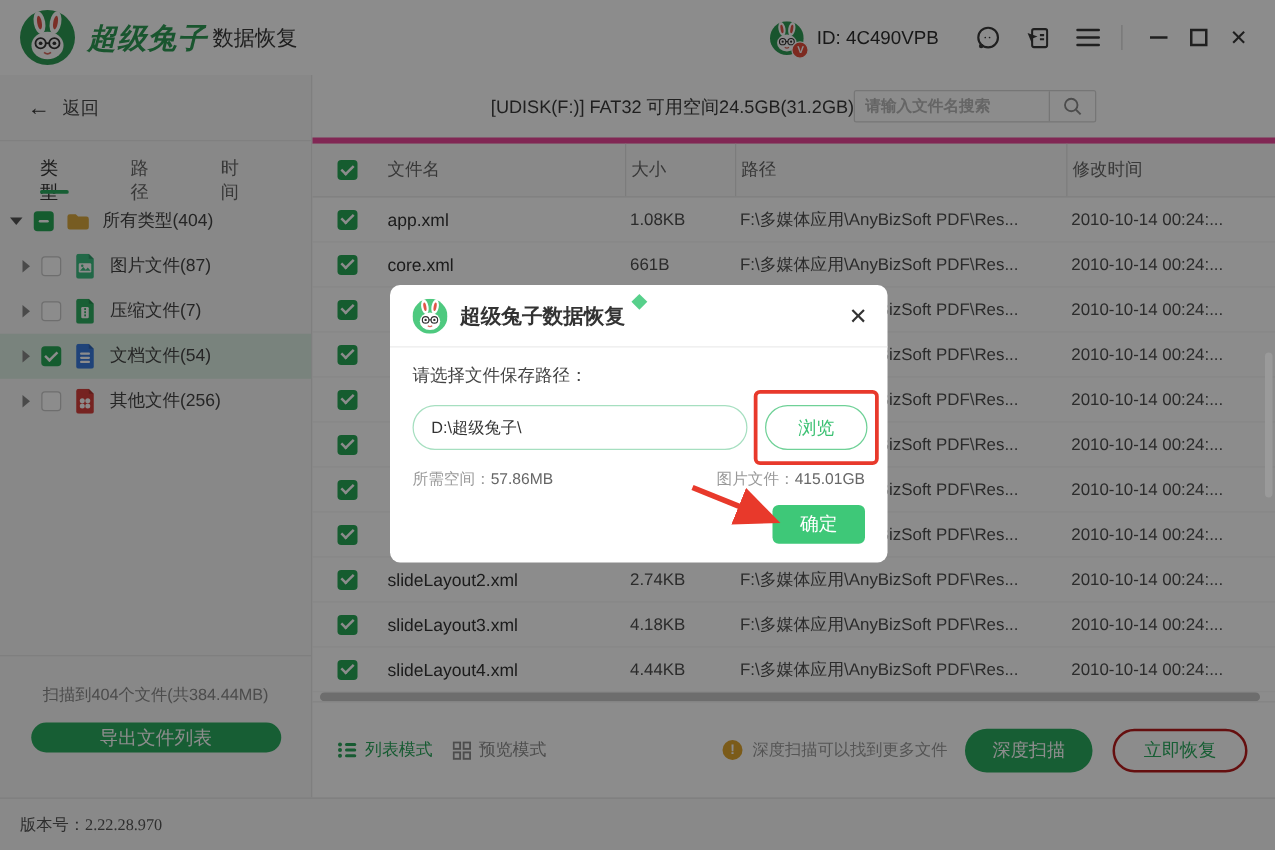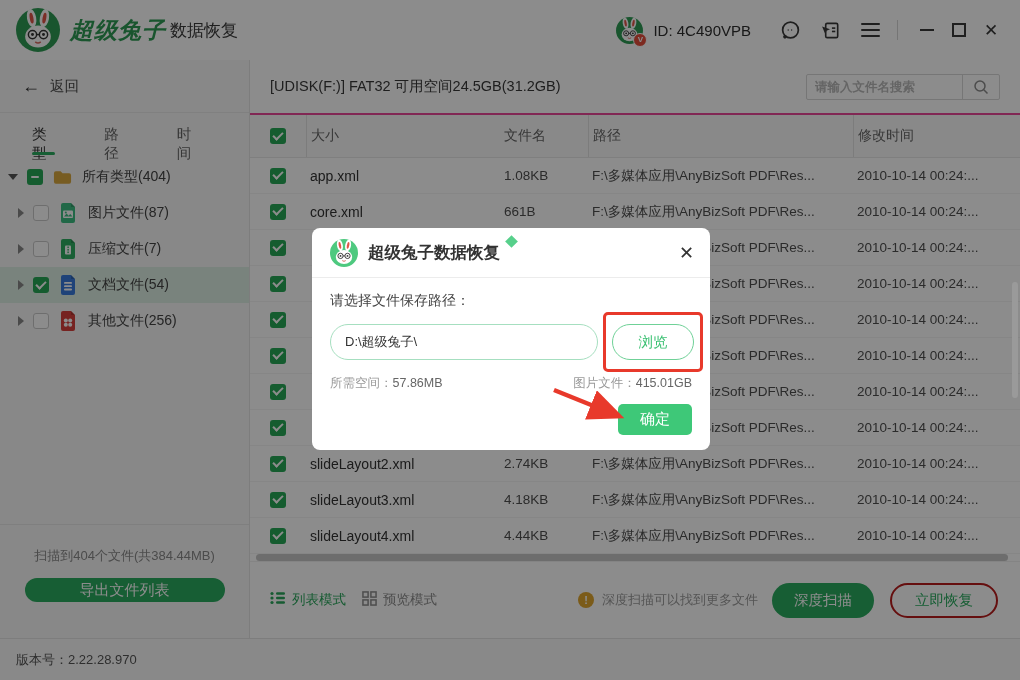--- a/index.html
+++ b/index.html
@@ -62,22 +62,22 @@
   .ficon{width:19px;height:20px;margin-right:10px;flex:none;}
   .tree-label{font-size:14px;color:#444;}
   .sb-spacer{flex:1;}
   .sb-bottom{flex:none;border-top:1px solid #e7e7e7;height:114px;box-sizing:border-box;text-align:center;}
   .scan-summary{margin-top:22px;font-size:13px;color:#8a8a8a;}
   .export-btn{margin-top:13px;width:200px;height:24px;border:none;border-radius:20px;background:#2aab5f;
               color:#fff;font-size:15px;cursor:pointer;font-family:inherit;}
 
   
   .main{flex:1;position:relative;background:#fff;}
-  .list-head{height:55px;box-sizing:border-box;border-bottom:2px solid #ec4899;
-             display:flex;align-items:center;justify-content:space-between;padding:0 20px;}
+  .list-head{height:55px;box-sizing:border-box;border-bottom:5px solid #ec4899;
+             display:flex;align-items:center;justify-content:center;padding:0 20px;}
   .drive-info{font-size:14.5px;color:#3a3a3a;}
   .search{width:194px;height:26px;border:1px solid #d8d8d8;border-radius:2px;display:flex;align-items:center;
           background:#fff;box-sizing:border-box;}
   .search input{flex:1;min-width:0;border:none;outline:none;background:transparent;font-size:12.5px;
                 color:#333;padding:0 8px;font-family:inherit;font-weight:bold;}
   .search input::placeholder{color:#b8b8b8;}
   .search-ic{width:36px;height:100%;border-left:1px solid #d8d8d8;display:flex;align-items:center;justify-content:center;cursor:pointer;}
   .gridrow{display:grid;grid-template-columns:56px 194px 88px 265px 1fr;align-items:center;}
   .thead{height:43px;box-sizing:border-box;background:#fafafa;border-bottom:1px solid #e8e8e8;}
   .thead .col{font-size:14px;color:#666;height:100%;display:flex;align-items:center;padding-left:4px;box-sizing:border-box;}
@@ -85,36 +85,36 @@
   .cbcell{display:flex;align-items:center;justify-content:center;}
   .rows{height:396px;overflow:hidden;}
   .row{height:36px;border-bottom:1px solid #f5f5f5;box-sizing:border-box;}
   .cell{white-space:nowrap;overflow:hidden;padding-left:4px;}
   .cell-name{font-size:14px;color:#333;}
   .cell-size,.cell-path,.cell-date{font-size:13.5px;color:#4f4f4f;}
   .hscroll{position:absolute;top:494px;left:6px;right:8px;height:7px;}
   .hthumb{height:7px;border-radius:3.5px;background:#c6c6c6;width:calc(100% - 4px);}
   .toolbar{position:absolute;top:501px;left:0;right:0;height:77px;display:flex;align-items:center;
            padding:0 22px 0 20px;box-sizing:border-box;border-top:1px solid #f0f0f0;}
-  .mode{display:flex;margin-right:16px;cursor:pointer;}
+  .mode{display:flex;align-items:center;margin-right:16px;cursor:pointer;}
   .mode svg{margin-right:6px;}
   .mode-label.green{color:#2aa65c;font-size:13.5px;}
   .mode-label.gray{color:#8d8d8d;font-size:13.5px;}
   .tb-spacer{flex:1;}
   .warn{width:16px;height:16px;border-radius:50%;background:#e0a62f;color:#fff;font-size:11px;font-weight:bold;
         display:flex;align-items:center;justify-content:center;margin-right:8px;flex:none;}
   .hint{font-size:13px;color:#9a9a9a;margin-right:14px;}
   .deep-btn{width:102px;height:35px;border:none;border-radius:17.5px;background:#2aab5f;color:#fff;
             font-size:14.5px;cursor:pointer;font-family:inherit;margin-right:16px;}
   .recover-btn{width:108px;height:35px;border:2px solid #b91c1c;border-radius:17.5px;background:transparent;
                color:#2aab5f;font-size:14.5px;cursor:pointer;font-family:inherit;}
 
   
   .statusbar{position:absolute;left:0;right:0;top:638px;height:42px;border-top:1px solid #e3e3e3;background:#fafafa;
-             display:flex;align-items:center;padding-left:16px;box-sizing:border-box;font-size:13px;color:#555;}
+             display:flex;align-items:center;padding-left:16px;box-sizing:border-box;font-size:13px;color:#555;font-family:Liberation Serif, serif;}
 
   
   .overlay{position:absolute;left:0;top:0;width:1020px;height:680px;background:rgba(0,0,0,0.45);z-index:50;}
   .vthumb{position:absolute;left:1012px;top:282px;width:6px;height:116px;border-radius:3px;background:#9a9a9a;z-index:60;}
 
   .dialog{position:absolute;left:312px;top:228px;width:398px;height:222px;background:#fff;border-radius:8px;
           z-index:100;box-sizing:border-box;}
   .dlg-head{height:50px;border-bottom:1px solid #ececec;display:flex;align-items:center;
             padding:0 16px 0 18px;box-sizing:border-box;}
   .dlg-logo{width:28px;height:28px;margin-right:10px;flex:none;}
@@ -304,22 +304,22 @@
                 <line x1="10.8" y1="10.8" x2="14.5" y2="14.5"></line>
   </svg>
             </span>
         </div>
       </div>
 
       <div class="thead gridrow">
         <div class="cbcell">
             <span class="cb checked"></span>
           </div>
+        <div class="col">文件名</div>
         <div class="col bordered">大小</div>
-        <div class="col">文件名</div>
         <div class="col bordered">路径</div>
         <div class="col bordered">修改时间</div>
       </div>
 
       <div class="rows" id="rows">
           <div class="row gridrow">
             <div class="cbcell">
               <span class="cb checked"></span>
             </div>
             <div class="cell cell-name">app.xml</div>

